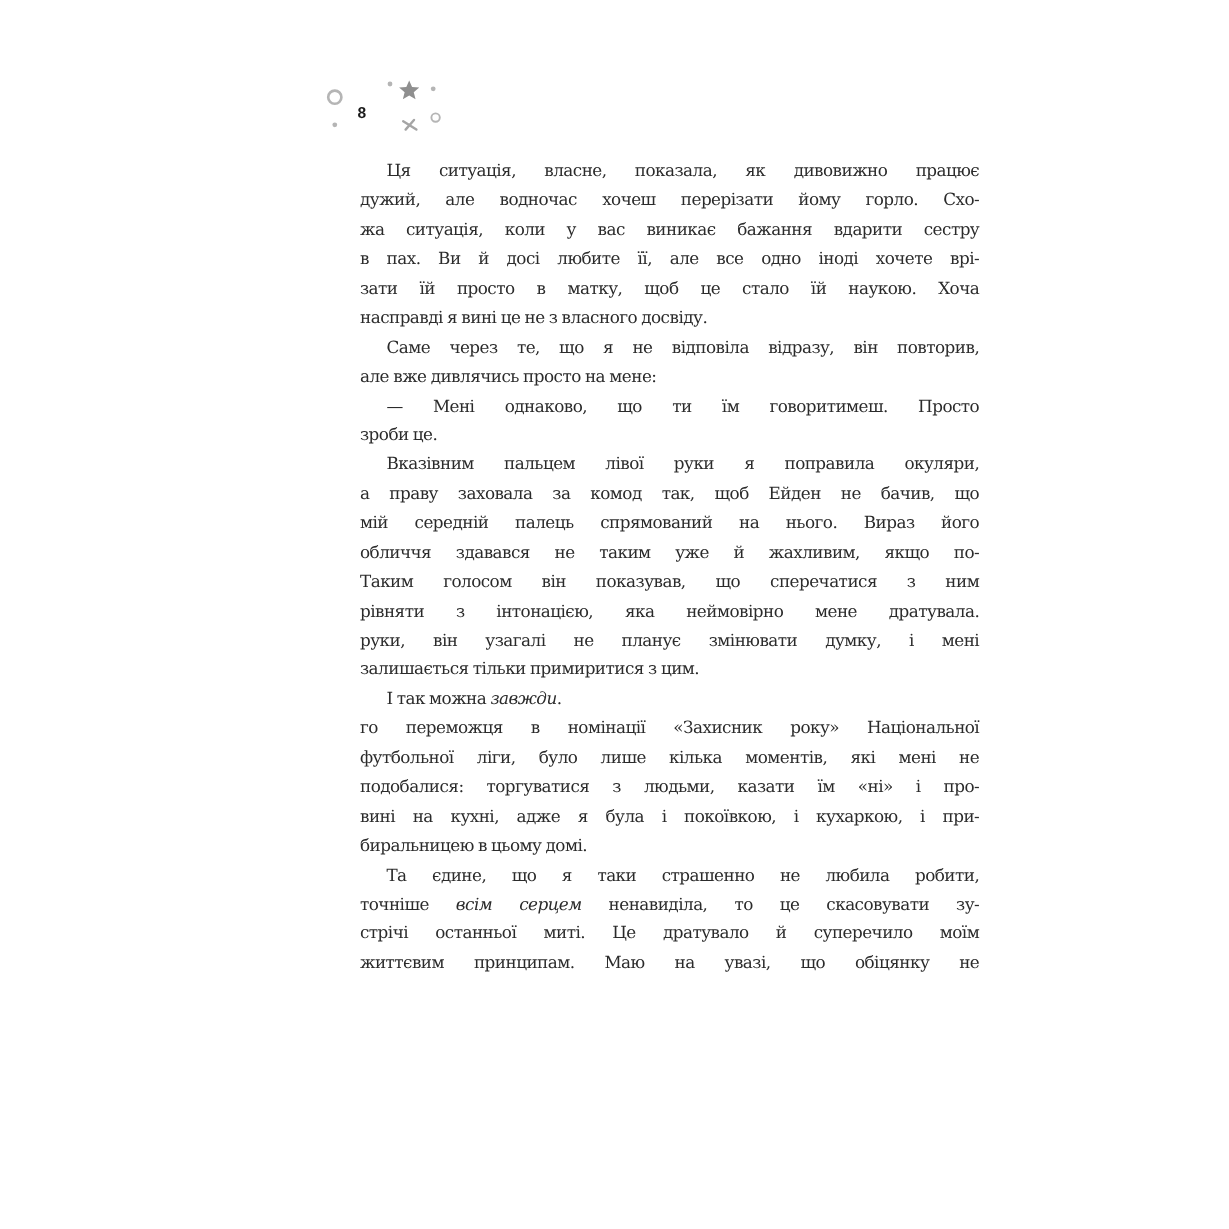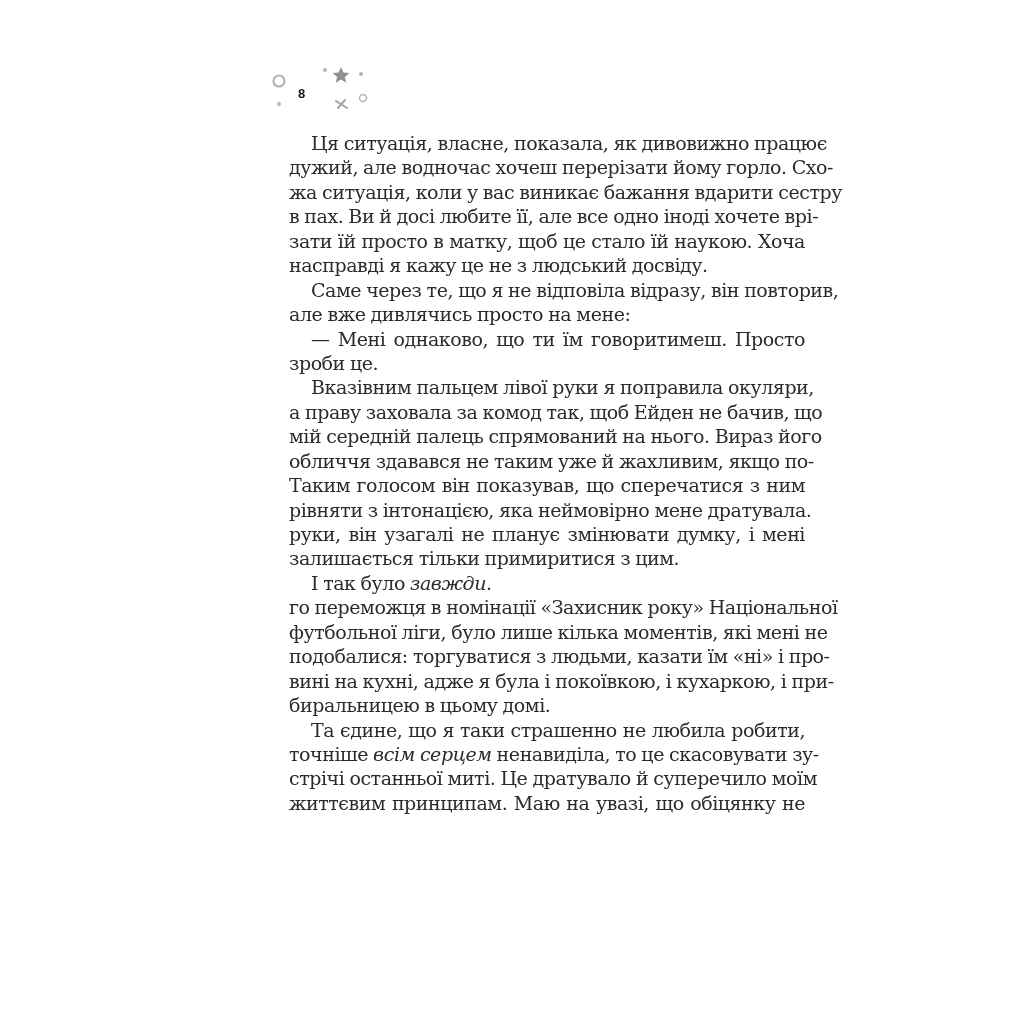--- a/index.html
+++ b/index.html
@@ -30,25 +30,25 @@
     position: absolute;
     left: 298px;
     top: 86px;
     font-family: "Liberation Sans", sans-serif;
     font-size: 13px;
     font-weight: bold;
     color: #1a1a1a;
   }
   .text-block {
     position: absolute;
-    left: 289px;
+    left: 300px;
     top: 131px;
     width: 516px;
     font-family: "DejaVu Serif", "Liberation Serif", serif;
-    font-size: 19px;
+    font-size: 14px;
     line-height: 24.45px;
     color: #2b2b2b;
     letter-spacing: -0.45px;
     word-spacing: -0.5px;
   }
   .line {
     display: block;
     white-space: nowrap;
     text-align: justify;
     text-align-last: justify;
@@ -84,38 +84,38 @@
 
   <div class="page-number">8</div>
 
   <div class="text-block">
 
     <span class="line indent">Ця ситуація, власне, показала, як дивовижно працює</span>
     <span class="line">дужий, але водночас хочеш перерізати йому горло. Схо-</span>
     <span class="line">жа ситуація, коли у вас виникає бажання вдарити сестру</span>
     <span class="line">в пах. Ви й досі любите її, але все одно іноді хочете врі-</span>
     <span class="line">зати їй просто в матку, щоб це стало їй наукою. Хоча</span>
-    <span class="line last">насправді я кажу це не з людський досвіду.</span>
+    <span class="line last">насправді я вині це не з власного досвіду.</span>
 
     <span class="line indent">Саме через те, що я не відповіла відразу, він повторив,</span>
     <span class="line last">але вже дивлячись просто на мене:</span>
 
     <span class="line indent">— Мені однаково, що ти їм говоритимеш. Просто</span>
     <span class="line last">зроби це.</span>
 
     <span class="line indent">Вказівним пальцем лівої руки я поправила окуляри,</span>
     <span class="line">а праву заховала за комод так, щоб Ейден не бачив, що</span>
     <span class="line">мій середній палець спрямований на нього. Вираз його</span>
     <span class="line">обличчя здавався не таким уже й жахливим, якщо по-</span>
     <span class="line">Таким голосом він показував, що сперечатися з ним</span>
     <span class="line">рівняти з інтонацією, яка неймовірно мене дратувала.</span>
     <span class="line">руки, він узагалі не планує змінювати думку, і мені</span>
     <span class="line last">залишається тільки примиритися з цим.</span>
 
-    <span class="line indent last"><span>І так було </span><em>завжди</em><span>.</span></span>
+    <span class="line indent last"><span>І так можна </span><em>завжди</em><span>.</span></span>
 
     <span class="line">го переможця в номінації «Захисник року» Національної</span>
     <span class="line">футбольної ліги, було лише кілька моментів, які мені не</span>
     <span class="line">подобалися: торгуватися з людьми, казати їм «ні» і про-</span>
     <span class="line">вині на кухні, адже я була і покоївкою, і кухаркою, і при-</span>
     <span class="line last">биральницею в цьому домі.</span>
 
     <span class="line indent">Та єдине, що я таки страшенно не любила робити,</span>
     <span class="line"><span>точніше </span><em>всім серцем</em><span> ненавиділа, то це скасовувати зу-</span></span>
     <span class="line">стрічі останньої миті. Це дратувало й суперечило моїм</span>

